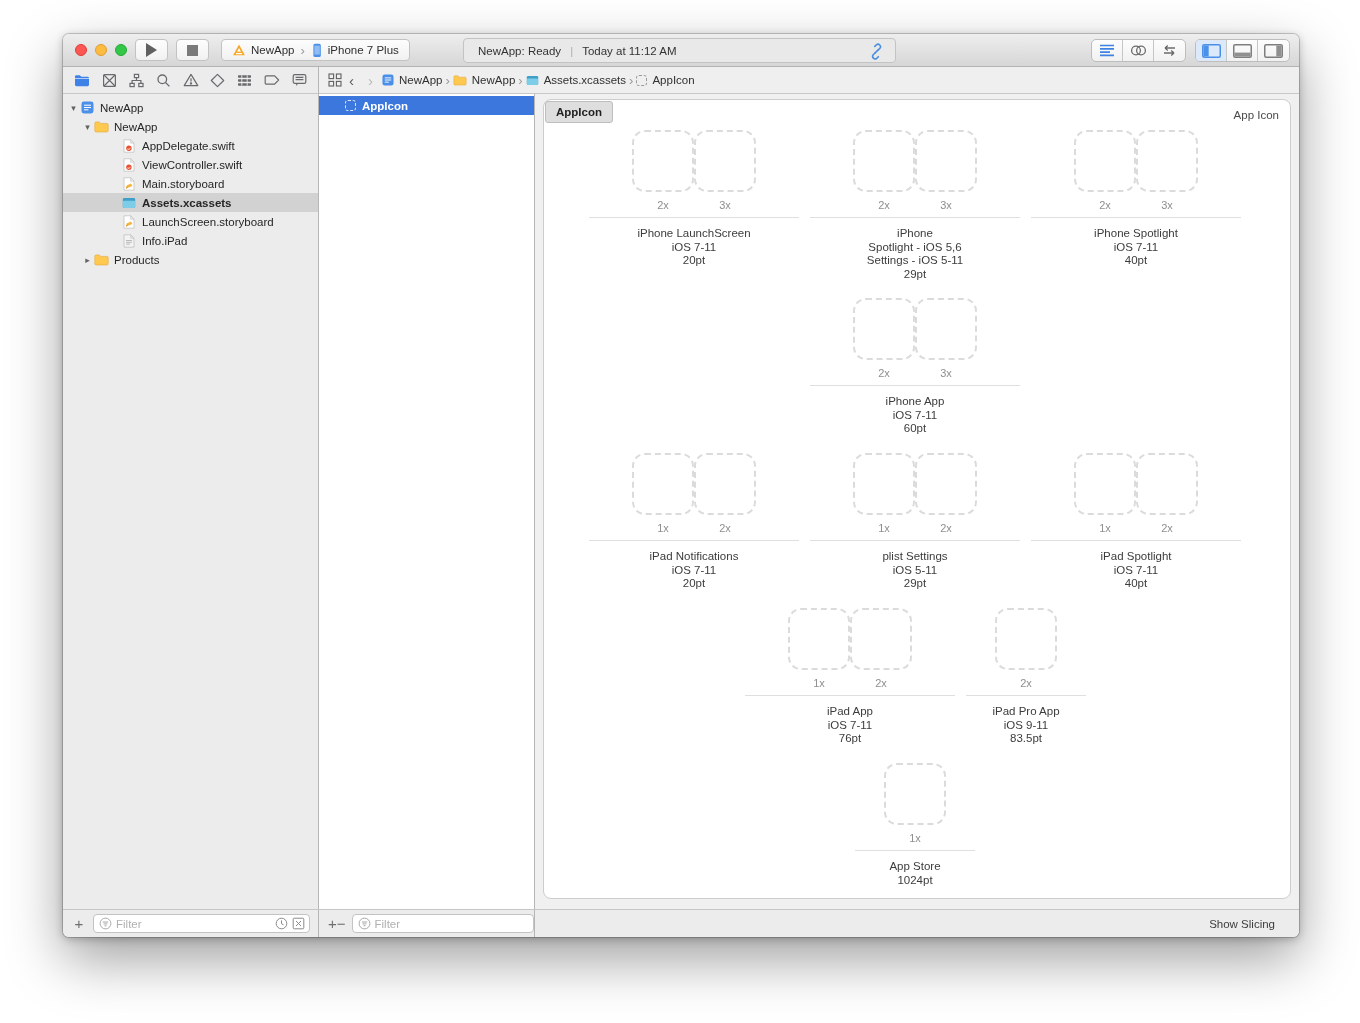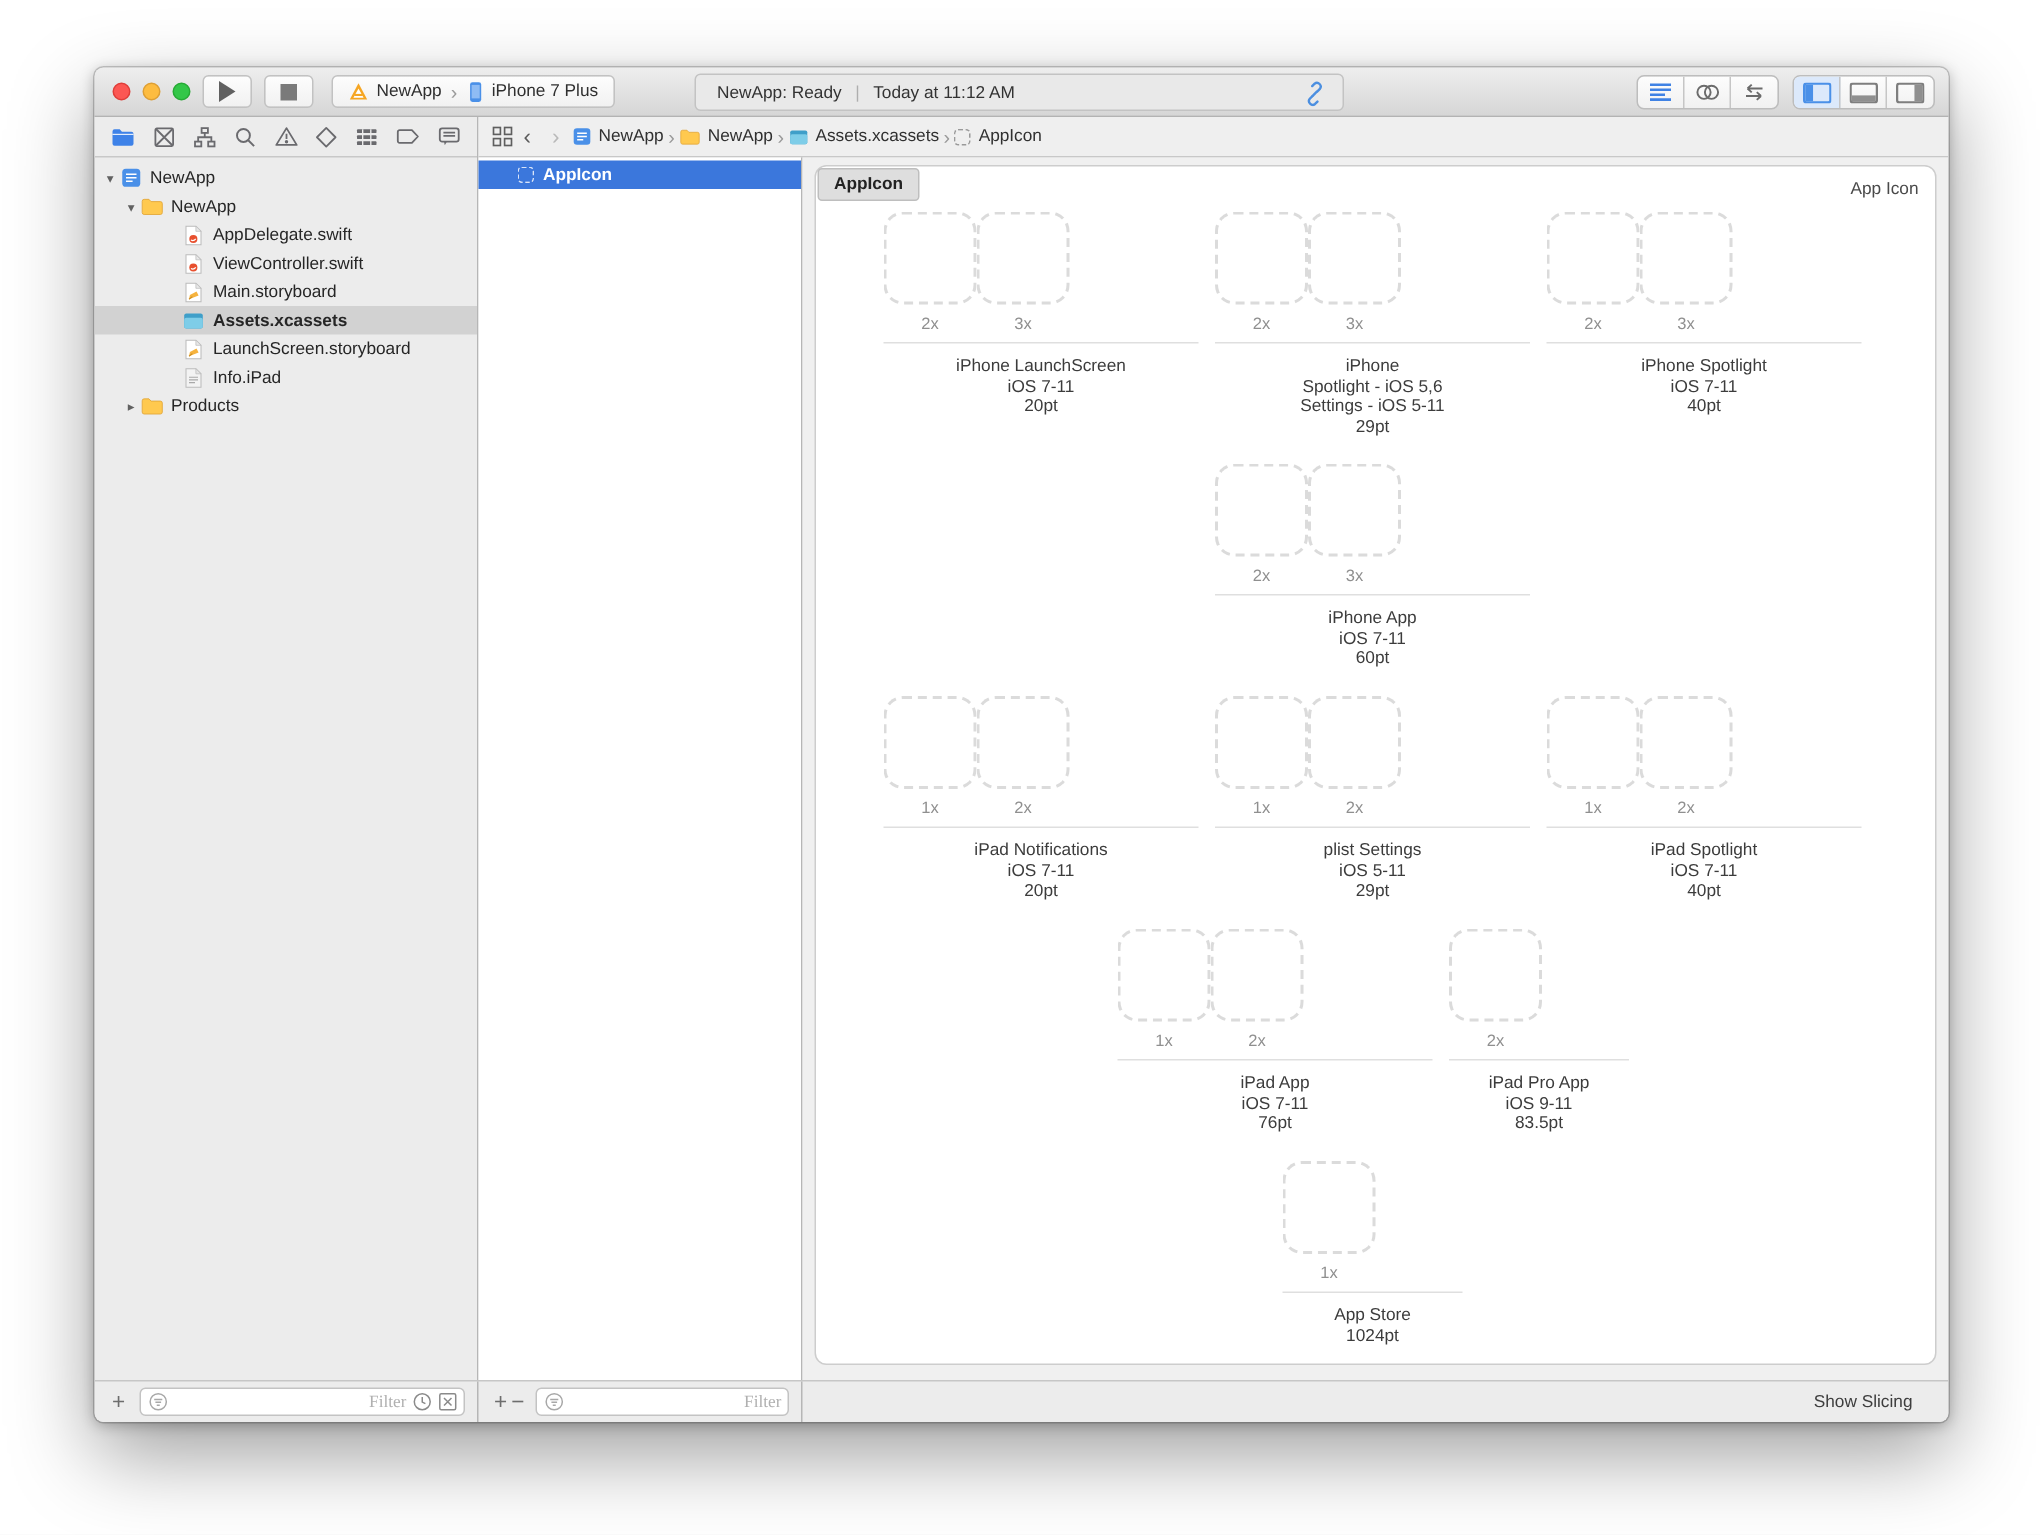--- a/index.html
+++ b/index.html
@@ -1,18 +1,18 @@
 <!DOCTYPE html>
 <html><head>
 <meta charset="utf-8">
 <style>
   * { margin:0; padding:0; box-sizing:border-box; }
   html,body { width:1360px; height:1023px; background:#ffffff; font-family:"Liberation Sans", sans-serif; -webkit-font-smoothing:antialiased; }
   .window {
-    position:absolute; left:63px; top:45px; width:1236px; height:903px;
+    position:absolute; left:63px; top:34px; width:1236px; height:903px;
     border-radius:6px; overflow:hidden; background:#ececec;
     box-shadow:0 22px 55px rgba(0,0,0,.38), 0 2px 9px rgba(0,0,0,.25), 0 0 0 1px rgba(0,0,0,.18);
     display:flex; flex-direction:column;
   }
   
   .titlebar {
     height:33px; flex:0 0 33px; position:relative;
     background:linear-gradient(#eeeeee,#d6d6d6);
     border-bottom:1px solid #b3b3b3;
     display:flex; align-items:center;
@@ -77,39 +77,39 @@
     position:absolute; left:8px; top:5px; right:8px; bottom:10px;
     background:#ffffff; border:1px solid #cdcdcd; border-radius:8px;
   }
   .chip {
     position:absolute; left:1px; top:1px; background:#dedede; border:1px solid #bebebe;
     border-radius:3px; font-size:11.5px; font-weight:bold; color:#222;
     padding:4px 10px;
   }
   .cornerlabel { position:absolute; right:11px; top:9px; font-size:11.5px; color:#4a4a4a; }
   .group { position:absolute; transform:translateX(-50%); text-align:center; }
-  .wells { display:flex; justify-content:flex-start; }
+  .wells { display:flex; justify-content:center; }
   .wcol { width:62px; }
   .well { width:62px; height:62px; border:2px dashed #dbdbdb; border-radius:13px; background:#fff; }
   .scale { margin-top:7px; font-size:11px; color:#8f8f8f; }
   .gline { height:1px; background:#dfdfdf; margin:6px auto 9px; }
   .w210 { width:210px; } .w120 { width:120px; }
   .gtitle div { font-size:11.5px; line-height:13.6px; color:#3c3c3c; }
   
   .bottom { height:28px; flex:0 0 28px; display:flex; background:#ececec; border-top:1px solid #c6c6c6; }
   .bsec { display:flex; align-items:center; }
   .bsec.nav { width:255px; flex:0 0 255px; padding:0 8px 0 8px; }
   .bsec.asset { width:215px; flex:0 0 215px; padding:0 8px 0 9px; }
   .bsec.editor { flex:1 1 auto; justify-content:flex-end; padding-right:24px; font-size:11.5px; color:#3d3d3d; }
   .pm { color:#6d6d6d; font-size:15px; width:16px; text-align:center; line-height:14px; }
   .filterfield {
     flex:1 1 auto; height:19px; background:#ffffff; border:1px solid #c3c3c3; border-radius:4px;
     display:flex; align-items:center; margin-left:6px; padding:0 4px 0 5px; gap:4px;
   }
-  .filterfield input { border:none; outline:none; flex:1 1 auto; min-width:0; font-size:11.5px; font-family:Liberation Serif, serif; color:#333; background:transparent;text-align:right; }
+  .filterfield input { border:none; outline:none; flex:1 1 auto; min-width:0; font-size:11.5px; font-family:Liberation Sans, sans-serif; color:#333; background:transparent; }
   .filterfield input::placeholder { color:#b0b0b0; }
   .showslice { cursor:default; }
   svg { display:block; }
 </style>
 </head>
 <body>
 
 <div class="window">
 
   <div class="titlebar">

